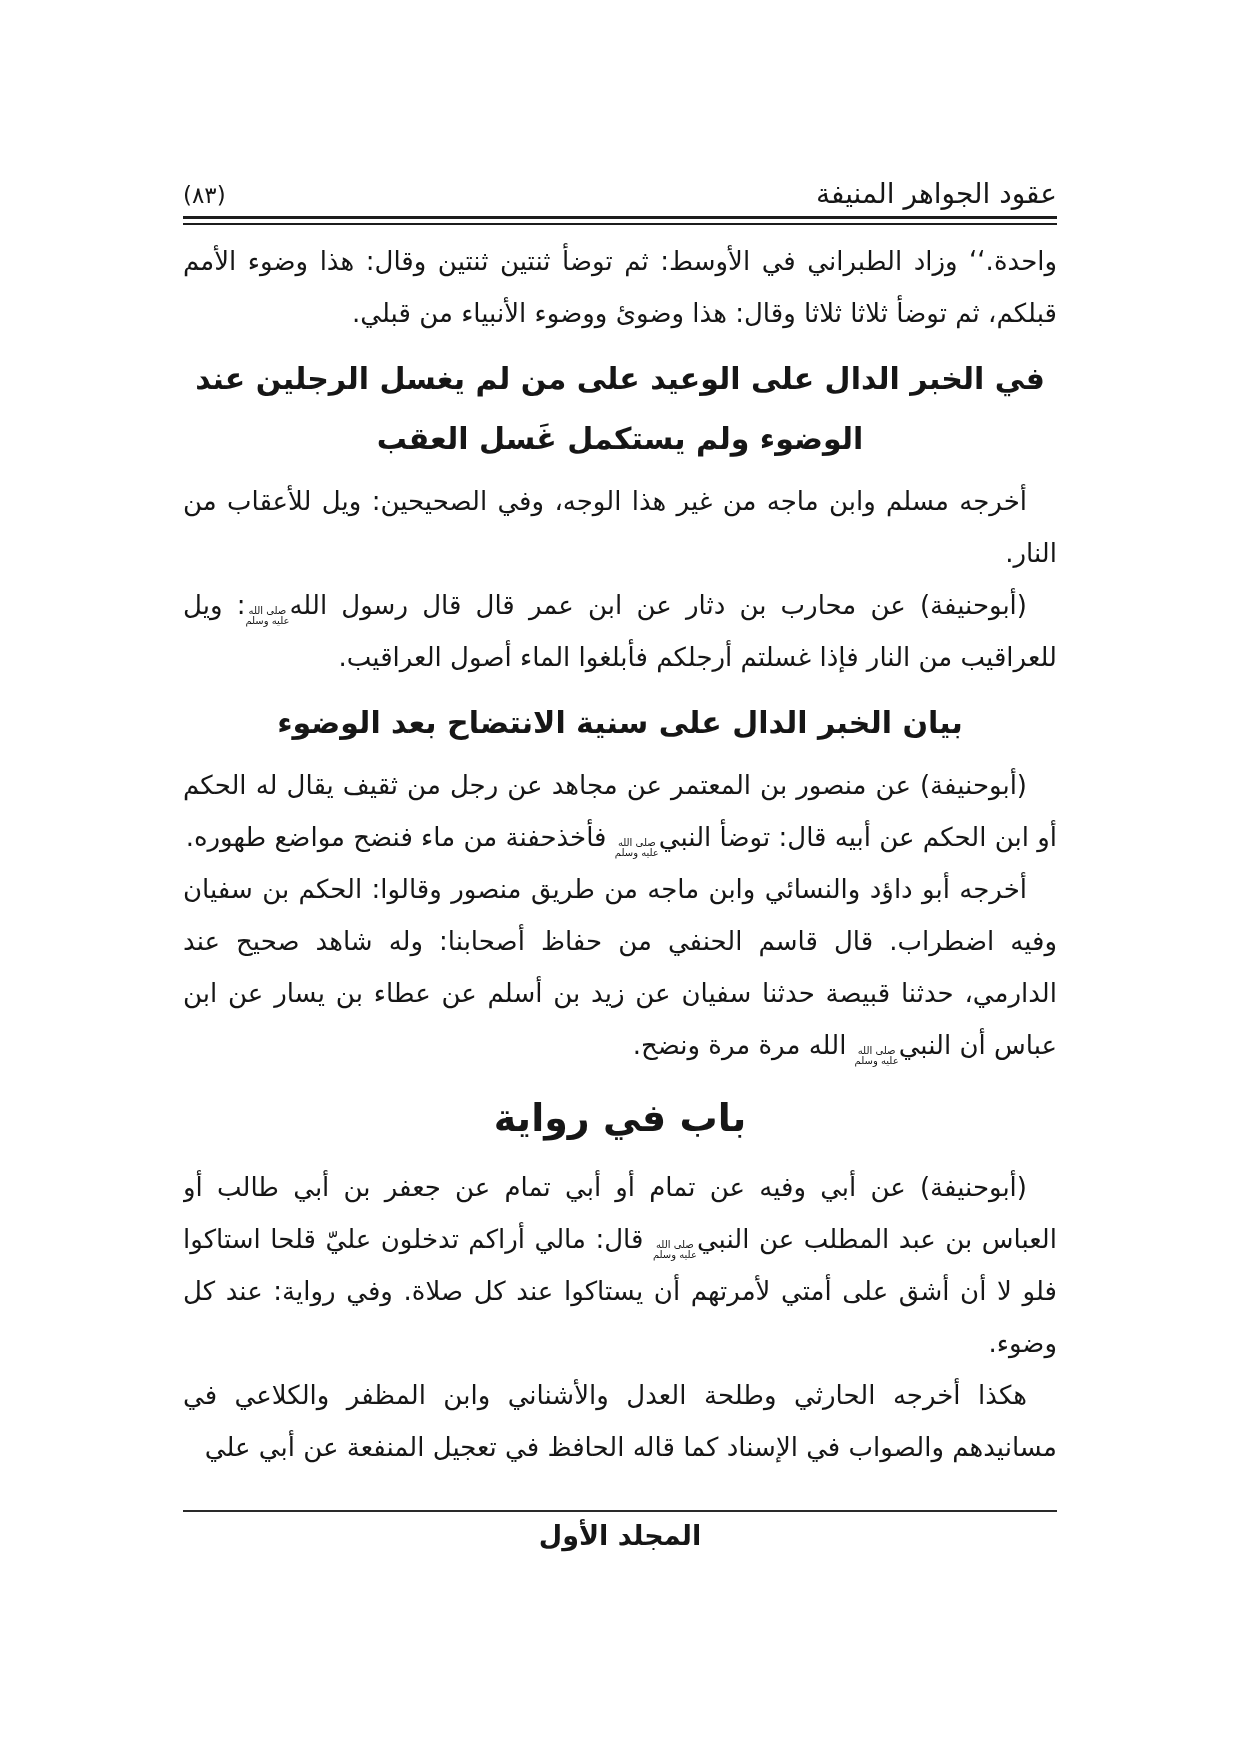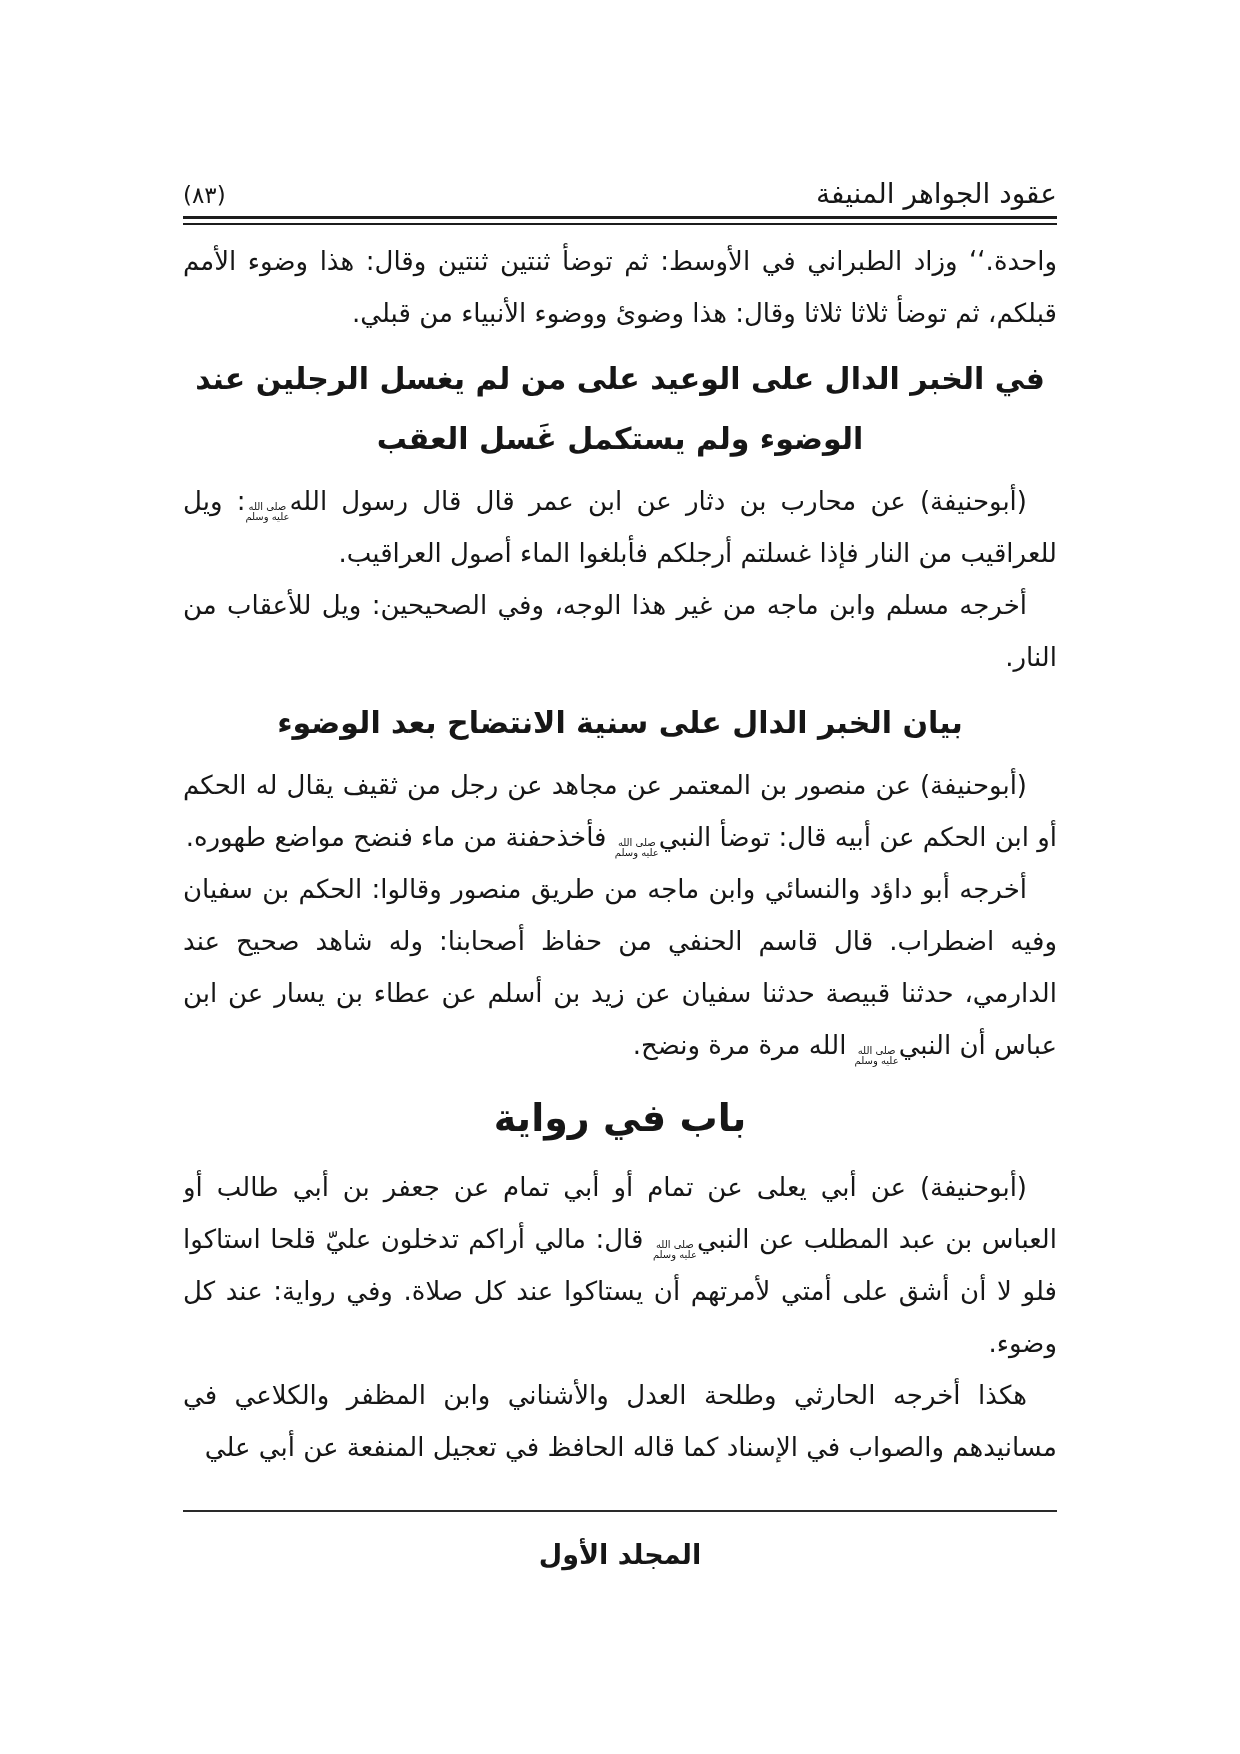--- a/index.html
+++ b/index.html
@@ -80,25 +80,24 @@
     position:absolute;
     left:183px;top:1510px;
     width:874px;
     direction:rtl;
   }
   .footer-rule{
     border-top:2px solid #2a2a2a;
     height:0;
   }
   .volume-label{
-    padding-top:19px;
+    padding-top:8px;
     font-size:27px;
     font-weight:bold;
     text-align:center;
-    margin-top:8px;
   }
 </style>
 </head>
 <body>
 
 <div class="page">
   <div class="content">
 
     <div class="page-header">
       <span class="book-title">عقود الجواهر المنيفة</span>
@@ -109,35 +108,35 @@
 
     <div class="body-flow">
 
       <p class="para">واحدة.‘‘ وزاد الطبراني في الأوسط: ثم توضأ ثنتين ثنتين وقال: هذا وضوء الأمم قبلكم، ثم توضأ ثلاثا ثلاثا وقال: هذا وضوئ ووضوء الأنبياء من قبلي.</p>
 
       <h2 class="heading">
         <span class="h-line">في الخبر الدال على الوعيد على من لم يغسل الرجلين عند</span>
         <span class="h-line">الوضوء ولم يستكمل غَسل العقب</span>
       </h2>
 
+      <p class="para indent">أخرجه مسلم وابن ماجه من غير هذا الوجه، وفي الصحيحين: ويل للأعقاب من النار.</p>
+
       <p class="para indent"><span>(أبوحنيفة) عن محارب بن دثار عن ابن عمر قال قال رسول الله</span><span class="saw">صلى الله عليه وسلم</span><span>: ويل للعراقيب من النار فإذا غسلتم أرجلكم فأبلغوا الماء أصول العراقيب.</span></p>
-
-      <p class="para indent">أخرجه مسلم وابن ماجه من غير هذا الوجه، وفي الصحيحين: ويل للأعقاب من النار.</p>
 
       <h2 class="heading">
         <span class="h-line">بيان الخبر الدال على سنية الانتضاح بعد الوضوء</span>
       </h2>
 
       <p class="para indent"><span>(أبوحنيفة) عن منصور بن المعتمر عن مجاهد عن رجل من ثقيف يقال له الحكم أو ابن الحكم عن أبيه قال: توضأ النبي</span><span class="saw">صلى الله عليه وسلم</span><span> فأخذحفنة من ماء فنضح مواضع طهوره.</span></p>
 
       <p class="para indent"><span>أخرجه أبو داؤد والنسائي وابن ماجه من طريق منصور وقالوا: الحكم بن سفيان وفيه اضطراب. قال قاسم الحنفي من حفاظ أصحابنا: وله شاهد صحيح عند الدارمي، حدثنا قبيصة حدثنا سفيان عن زيد بن أسلم عن عطاء بن يسار عن ابن عباس أن النبي</span><span class="saw">صلى الله عليه وسلم</span><span> الله مرة مرة ونضح.</span></p>
 
       <h1 class="chapter">باب في رواية</h1>
 
-      <p class="para indent"><span>(أبوحنيفة) عن أبي يعلى عن تمام أو أبي تمام عن جعفر بن أبي طالب أو العباس بن عبد المطلب عن النبي</span><span class="saw">صلى الله عليه وسلم</span><span> قال: مالي أراكم تدخلون عليّ قلحا استاكوا فلو لا أن أشق على أمتي لأمرتهم أن يستاكوا عند كل صلاة. وفي رواية: عند كل وضوء.</span></p>
+      <p class="para indent"><span>(أبوحنيفة) عن أبي وفيه عن تمام أو أبي تمام عن جعفر بن أبي طالب أو العباس بن عبد المطلب عن النبي</span><span class="saw">صلى الله عليه وسلم</span><span> قال: مالي أراكم تدخلون عليّ قلحا استاكوا فلو لا أن أشق على أمتي لأمرتهم أن يستاكوا عند كل صلاة. وفي رواية: عند كل وضوء.</span></p>
 
       <p class="para indent">هكذا أخرجه الحارثي وطلحة العدل والأشناني وابن المظفر والكلاعي في مسانيدهم والصواب في الإسناد كما قاله الحافظ في تعجيل المنفعة عن أبي علي</p>
 
     </div>
   </div>
 
   <div class="page-footer">
     <div class="footer-rule"></div>
     <div class="volume-label">المجلد الأول</div>
   </div>

